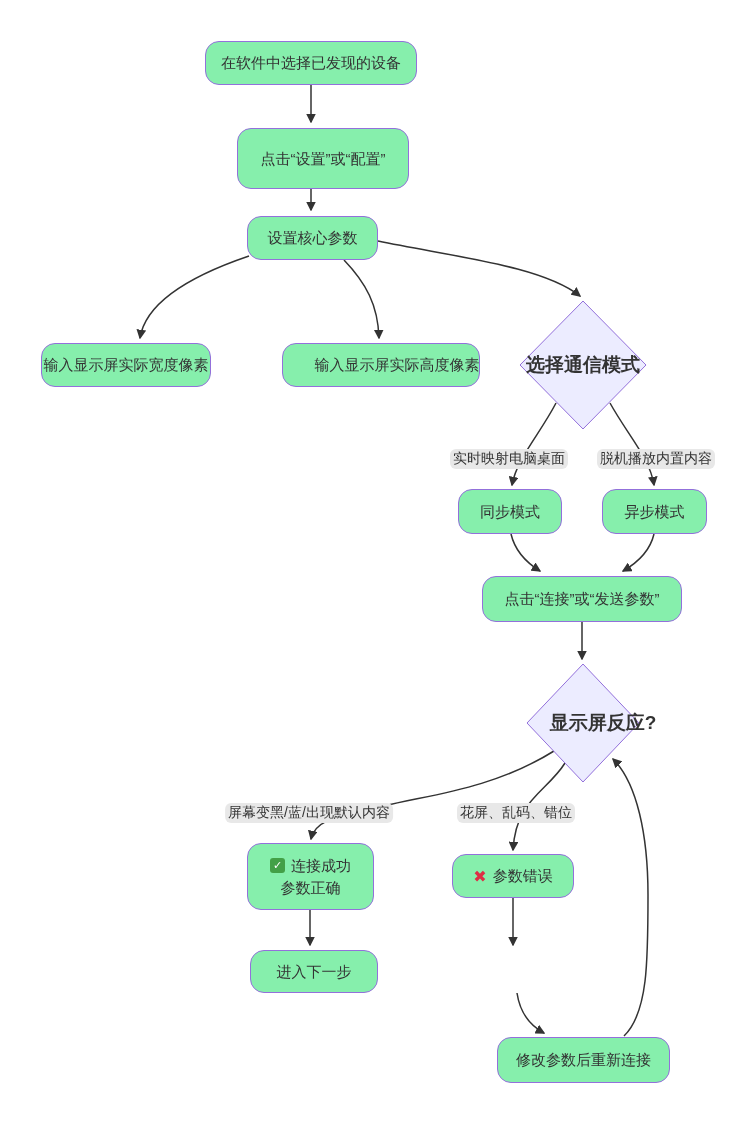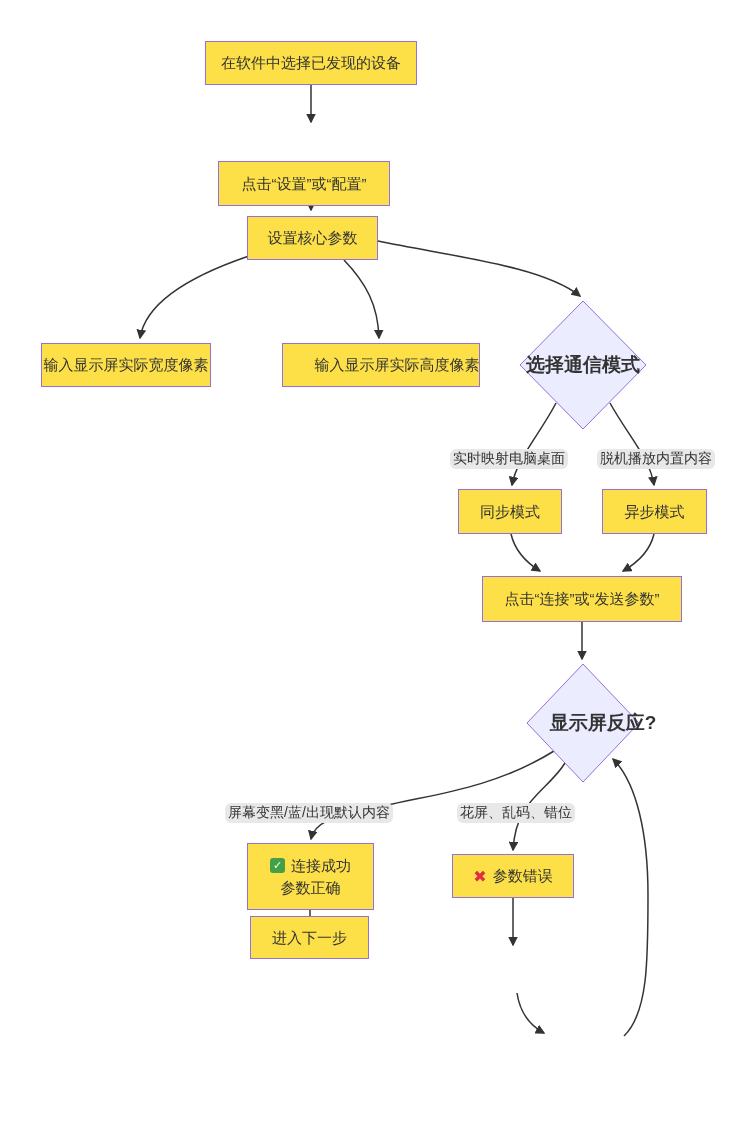--- a/index.html
+++ b/index.html
@@ -15,23 +15,23 @@
     background: #ffffff;
     overflow: hidden;
   }
   .edges {
     position: absolute;
     left: 0; top: 0;
     z-index: 0;
   }
   .node {
     position: absolute;
-    background: #fde047;
+    background: #86efac;
     border: 1px solid #9370DB;
-    border-radius: 0;
+    border-radius: 14px;
     color: #333333;
     font-size: 15px;
     font-weight: 500;
     line-height: 1.45;
     display: flex;
     flex-direction: column;
     align-items: center;
     justify-content: center;
     text-align: center;
     white-space: nowrap;
@@ -106,21 +106,21 @@
       <path marker-end="url(#arrow)" d="M513,898 L513,945"></path>
       <path marker-end="url(#arrow)" d="M517,993 C520,1013 531,1026 544,1033"></path>
       <path marker-end="url(#arrow)" d="M624,1036 C648,1013 648,960 648,895 C648,835 637,783 613,759"></path>
     </g>
     <polygon points="583,301 646,365 583,429 520,365" fill="#ECECFF" stroke="#9370DB" stroke-width="1"></polygon>
     <polygon points="583,664 639,723 583,782 527,723" fill="#ECECFF" stroke="#9370DB" stroke-width="1"></polygon>
   </svg>
 
   <div class="node" style="left:205px; top:41px; width:212px; height:44px;">在软件中选择已发现的设备</div>
 
-  <div class="node" style="left:218px; top:128px; width:172px; height:45px;margin-top:33px;">点击“设置”或“配置”</div>
+  <div class="node" style="left:237px; top:128px; width:172px; height:61px;">点击“设置”或“配置”</div>
 
   <div class="node" style="left:247px; top:216px; width:131px; height:44px;">设置核心参数</div>
 
   <div class="node" style="left:41px; top:343px; width:170px; height:44px;">输入显示屏实际宽度像素</div>
 
   <div class="node" style="left:282px; top:343px; width:198px; height:44px;padding-left:32px;">输入显示屏实际高度像素</div>
 
   <div class="diamond-label" style="left:583px; top:365px;">选择通信模式</div>
 
   <div class="node" style="left:458px; top:489px; width:104px; height:45px;">同步模式</div>
@@ -139,23 +139,24 @@
     <span>参数正确</span>
   </div>
 
   <div class="node" style="left:452px; top:854px; width:122px; height:44px;">
     <span class="node-line">
       <span class="cross-icon">✖</span>
       <span>参数错误</span>
     </span>
   </div>
 
-  <div class="node" style="left:250px; top:916px; width:119px; height:43px;">进入下一步</div>
+  <div class="node" style="left:250px; top:950px; width:128px; height:43px;">进入下一步</div>
 
 
+  <div class="node" style="left:497px; top:1037px; width:173px; height:46px;">修改参数后重新连接</div>
 
   <div class="edge-label" style="left:509px; top:459px;">实时映射电脑桌面</div>
 
   <div class="edge-label" style="left:656px; top:459px;">脱机播放内置内容</div>
 
   <div class="edge-label" style="left:309px; top:813px;">屏幕变黑/蓝/出现默认内容</div>
 
   <div class="edge-label" style="left:516px; top:813px;">花屏、乱码、错位</div>
 
 </div>

